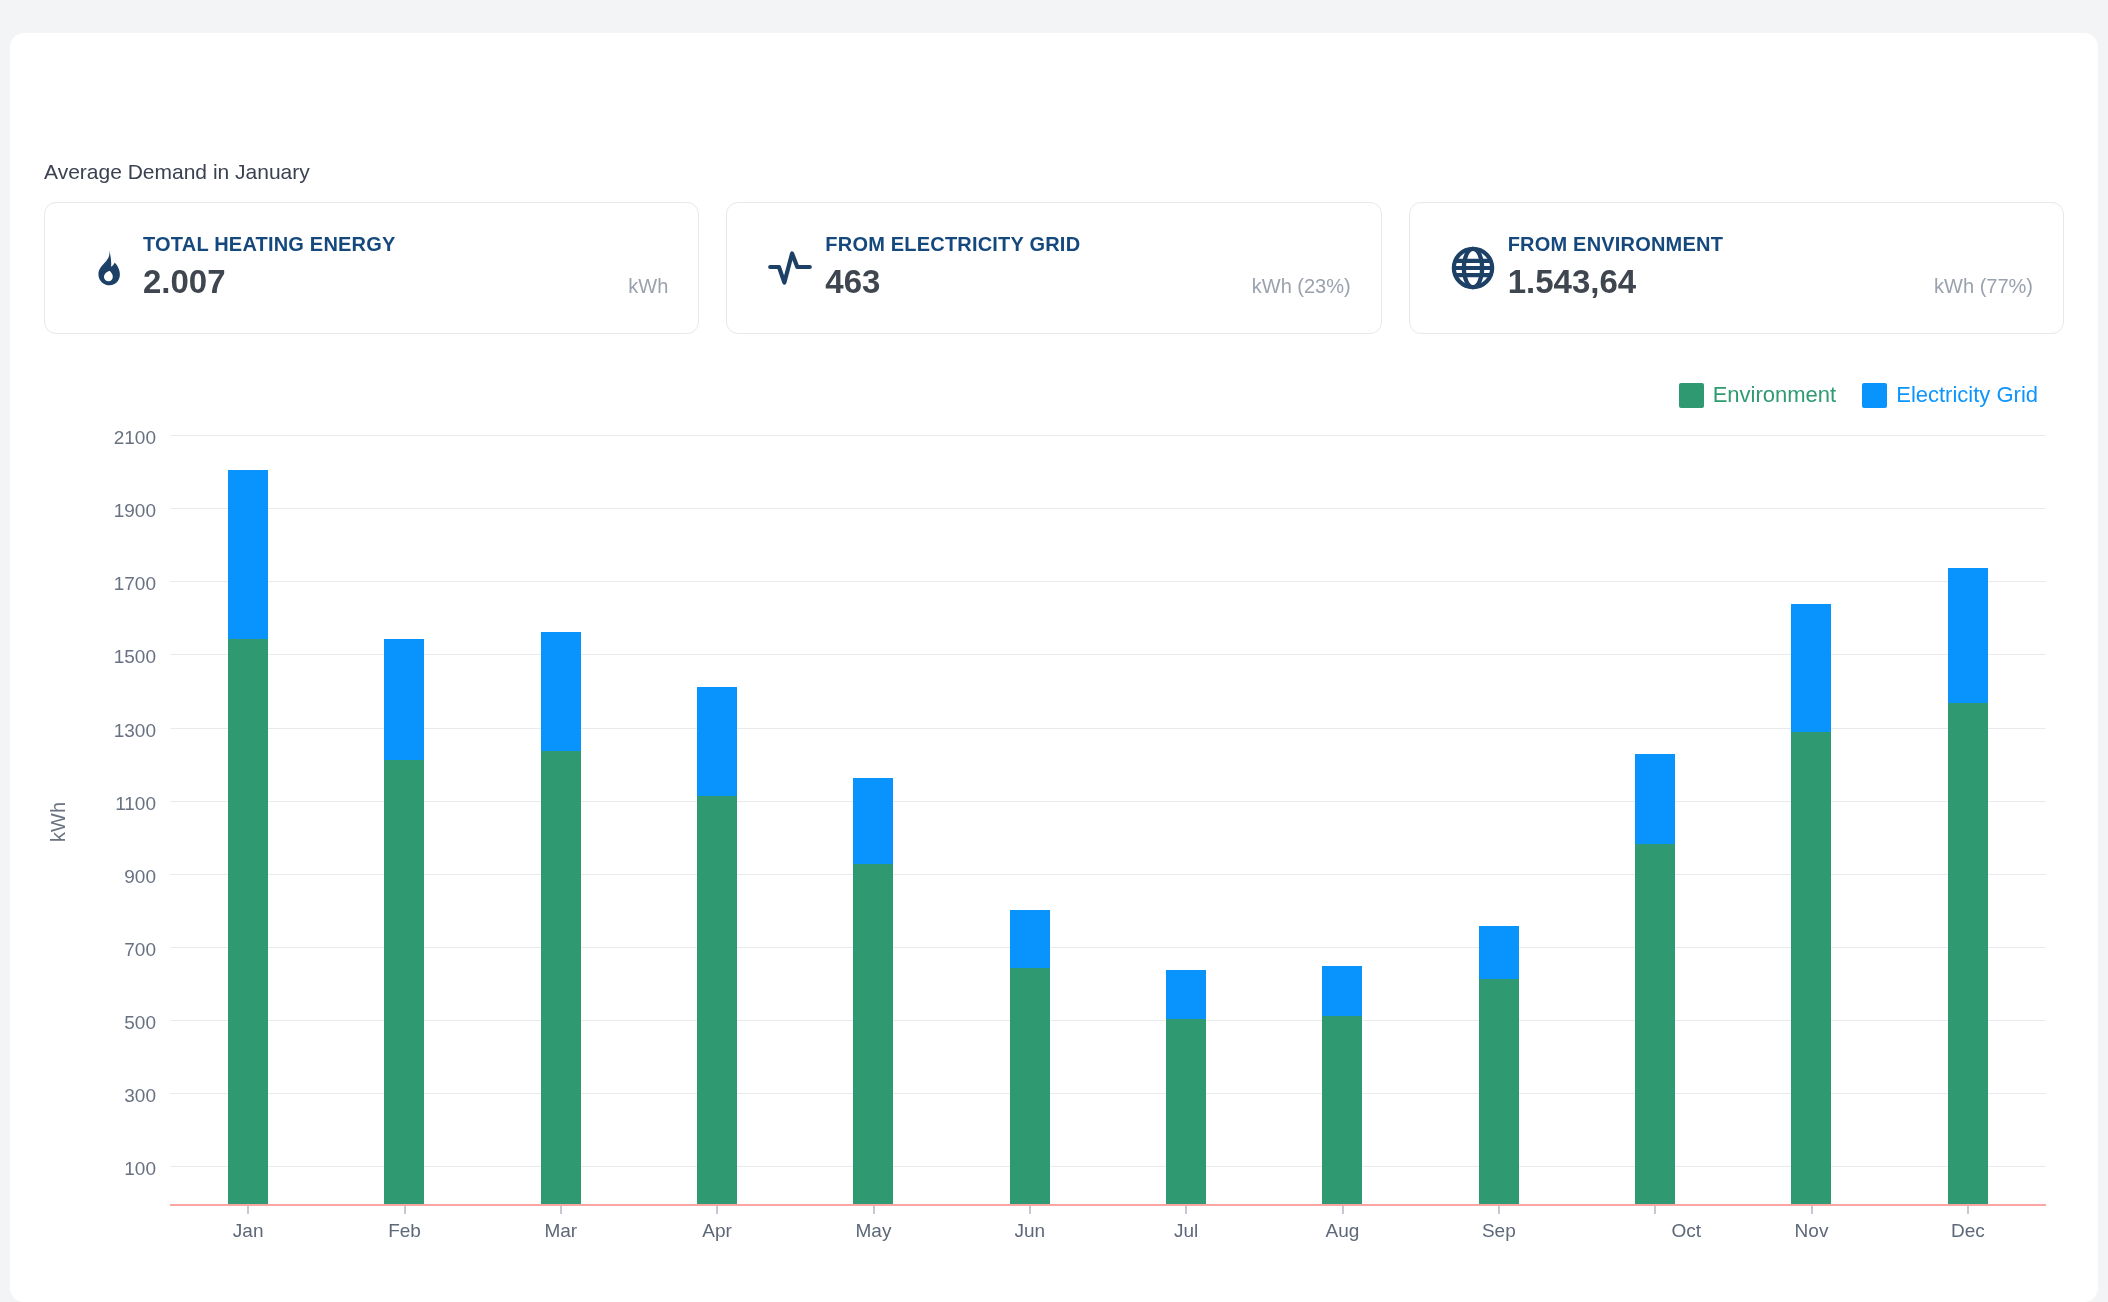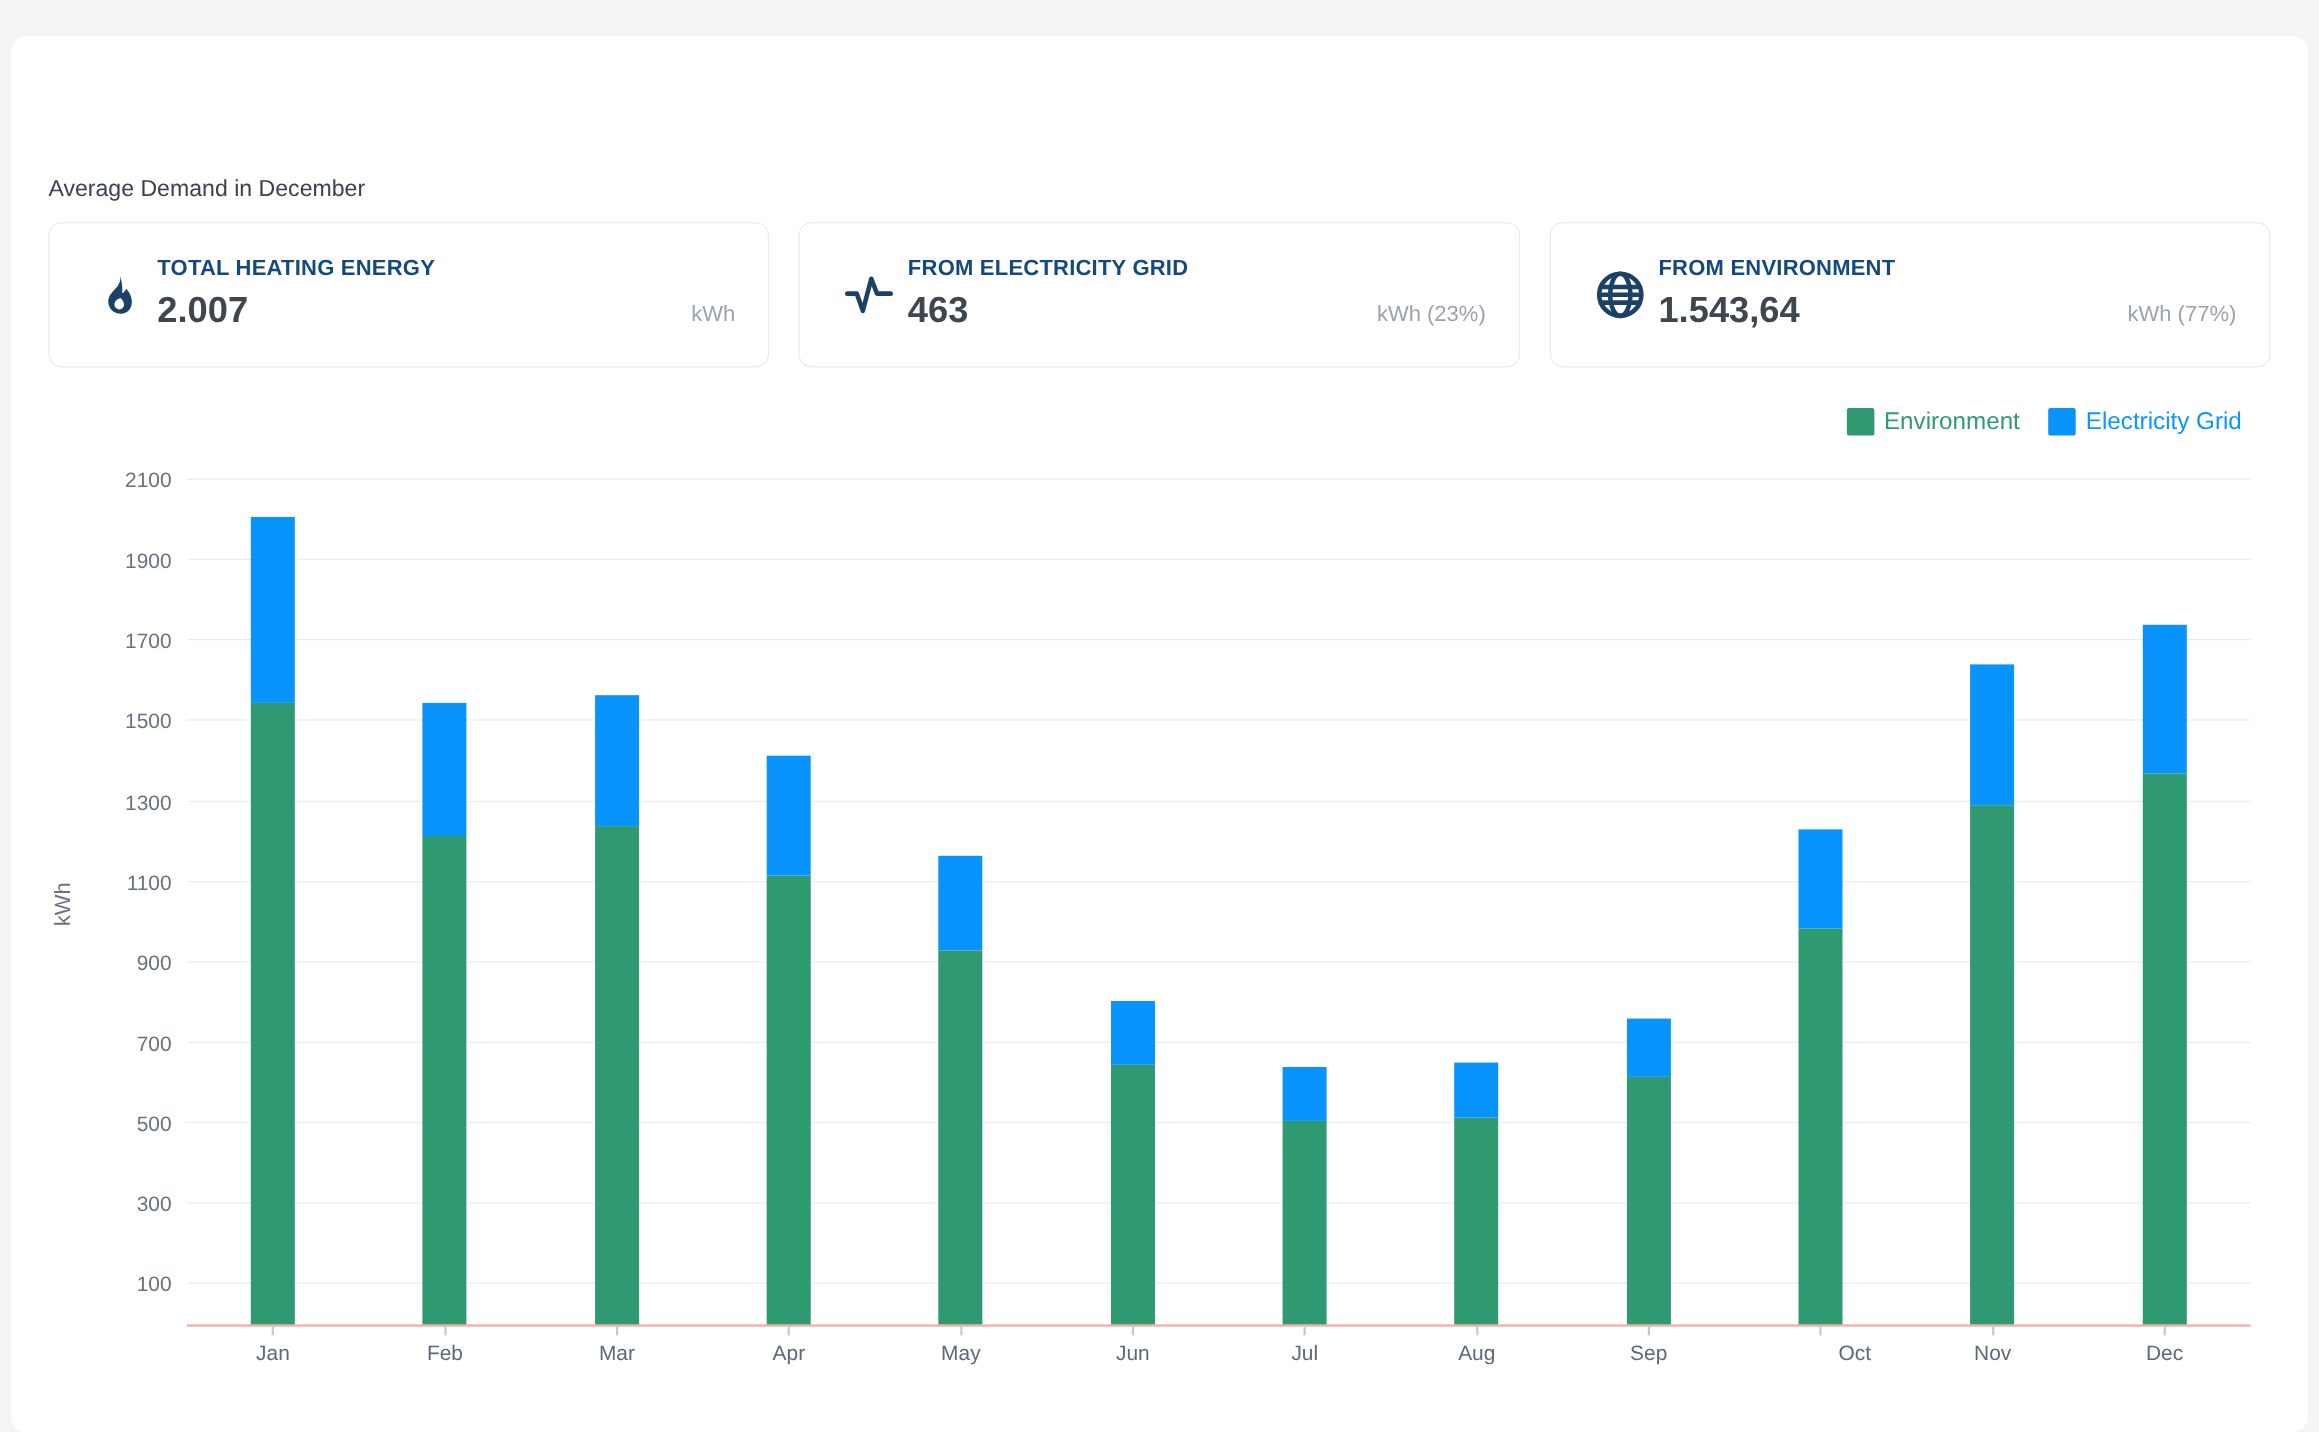--- a/index.html
+++ b/index.html
@@ -33,21 +33,21 @@
   
   .section-heading { position:absolute; left:34px; top:127px; font-size:21px; color:#3a4150; }
   
   .cards { position:absolute; left:34px; right:34px; top:169px; height:132px; display:grid; grid-template-columns:1fr 1fr 1fr; gap:27px; }
   .card { border:1px solid #e7e8ec; border-radius:12px; background:#fff; position:relative; }
   .card-icon { position:absolute; left:38px; top:50%; transform:translateY(-50%); width:50px; height:56px; display:flex; align-items:center; justify-content:center; }
   .card-title { position:absolute; left:98px; top:30px; font-size:20px; font-weight:700; color:#15497e; letter-spacing:.2px; }
   .card-value { position:absolute; left:98px; top:60px; font-size:33px; font-weight:700; color:#3f4650; }
   .card-unit  { position:absolute; right:30px; top:72px; font-size:20px; color:#9aa2ae; }
   
-  .legend { position:absolute; top:337px; right:60px; display:flex; gap:26px; }
+  .legend { position:absolute; top:349px; right:60px; display:flex; gap:26px; }
   .legend-item { display:flex; align-items:center; gap:9px; cursor:pointer; }
   .legend-swatch { width:25px; height:25px; border-radius:2px; }
   .legend-text { font-size:22px; }
   
   .chart-area { position:absolute; left:34px; top:405px; width:2030px; height:768px; }
   .y-axis-title {
     position:absolute; left:14px; top:50%;
     transform:translate(-50%,-50%) rotate(-90deg);
     font-size:20px; color:#6b7280; white-space:nowrap;
   }
@@ -61,21 +61,21 @@
   .xtick { position:absolute; top:768px; width:2px; height:8px; background:#c4c9d1; transform:translateX(-1px); }
   .month-label { position:absolute; top:782px; font-size:19px; color:#5d6878; text-align:center; transform:translateX(-50%); white-space:nowrap; }
 </style>
 </head>
 <body>
 
 <div class="panel">
 
 
 
-  <div class="section-heading">Average Demand in December</div>
+  <div class="section-heading">Average Demand in January</div>
 
   <div class="cards">
 
     <div class="card">
       <span class="card-icon">
         <svg width="46" height="54" viewBox="0 0 24 24">
           <path fill="#1d4066" d="M12.2 1.6c1.1 2.7.5 4.7-1 6.6C9.4 10.3 7 12.2 7 15.2 7 18.5 9.6 21 12.9 21c3.3 0 5.3-2.6 5.3-5.7 0-2.6-1.3-4.7-2.7-6.2-.4.9-1 1.7-1.9 2.2.3-3-.3-6.8-1.4-9.7z"></path>
           <path fill="#ffffff" d="M13 13.6c.9 1 1.5 1.9 1.5 3a2.3 2.3 0 01-4.6.1c0-.9.5-1.6 1.2-2.3.5-.5 1.3-.8 1.9-.8z"></path>
         </svg>
       </span>

